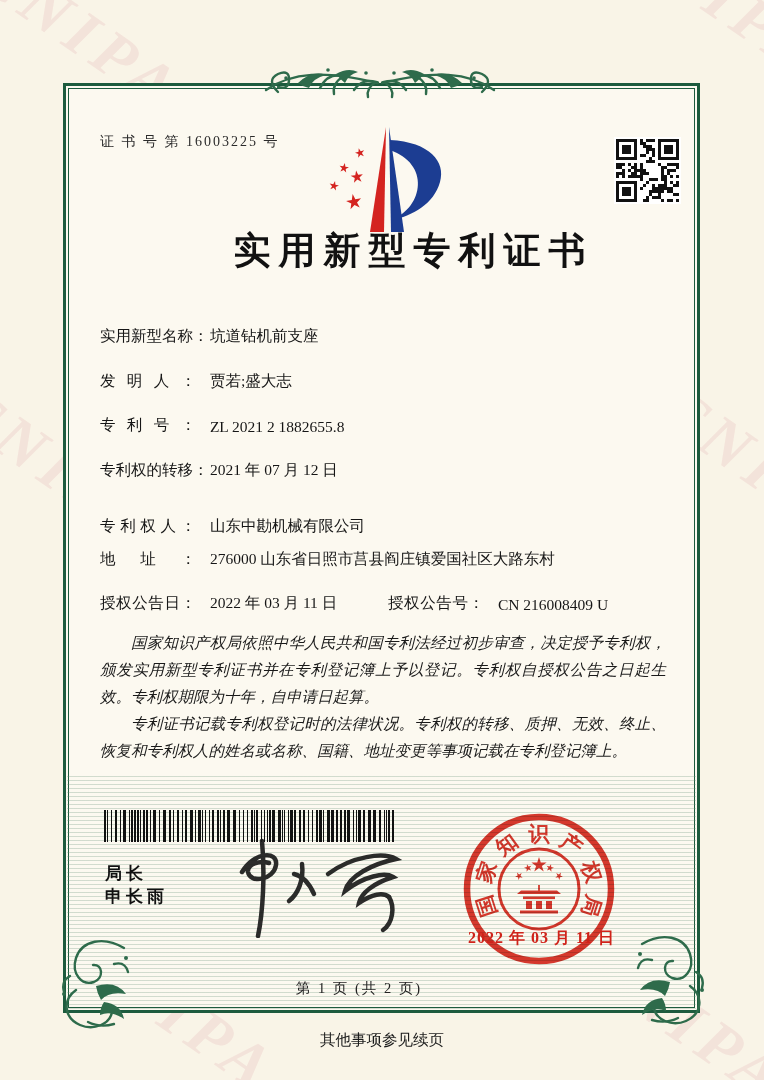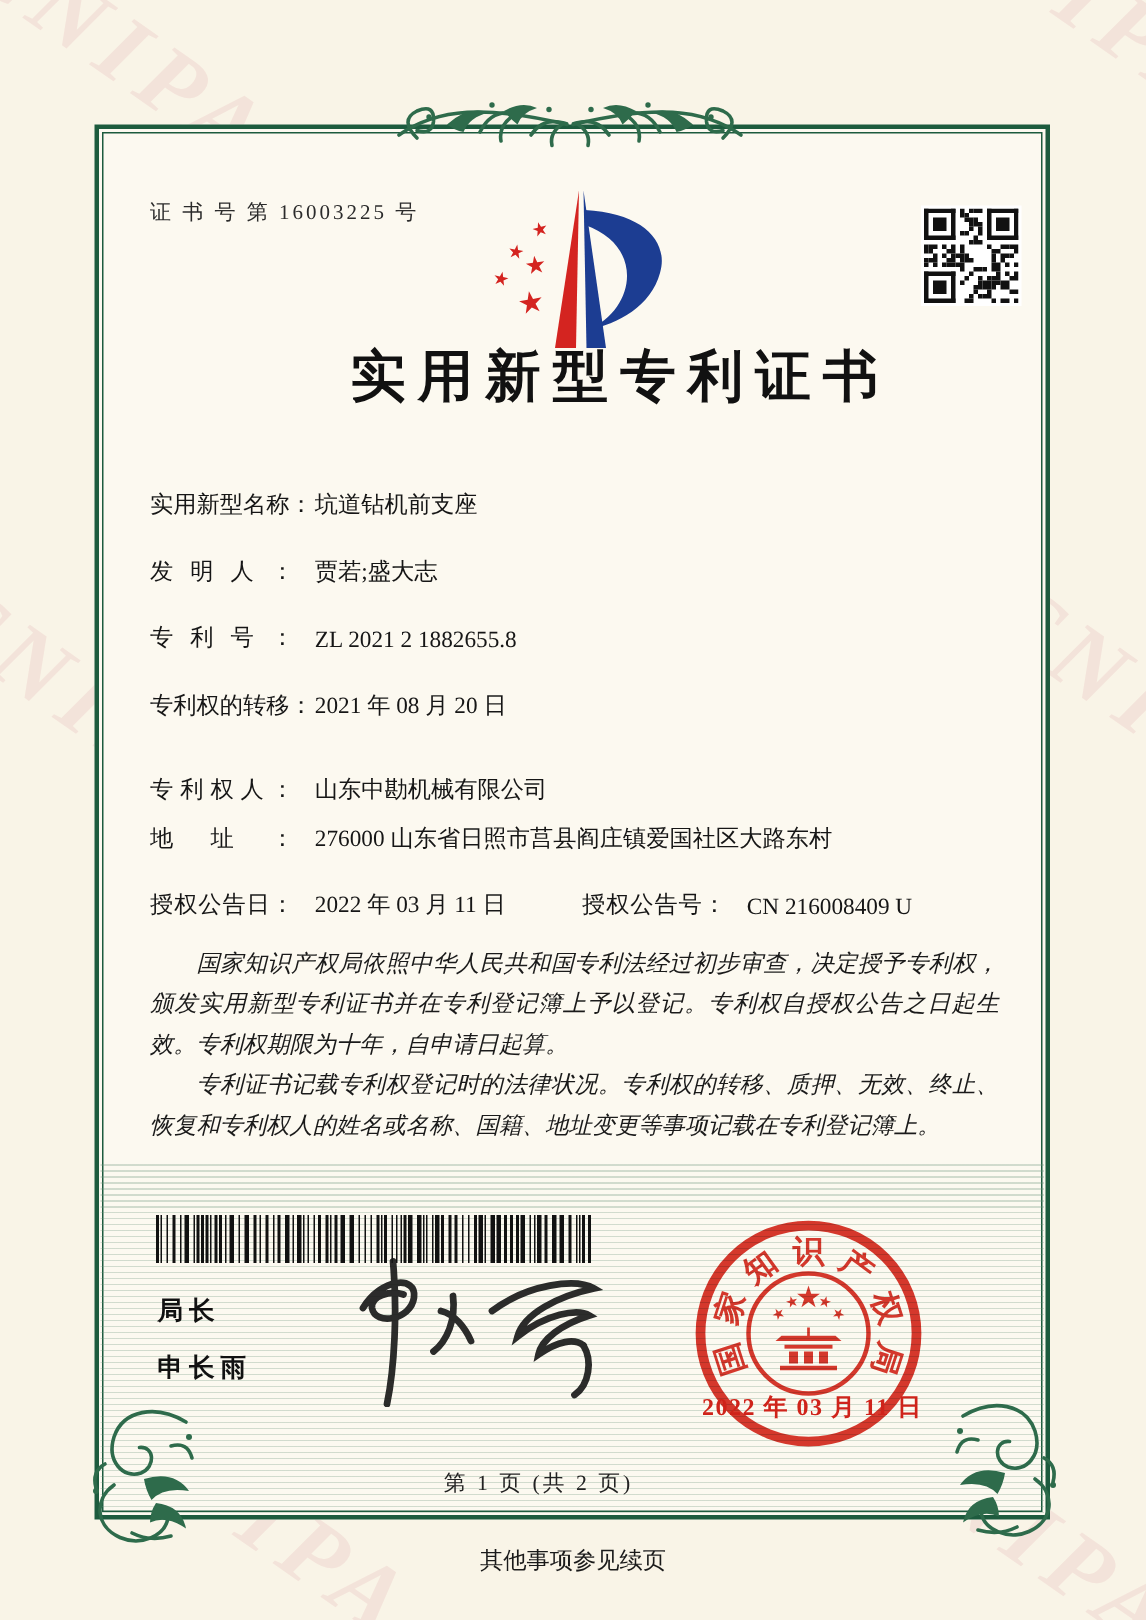--- a/index.html
+++ b/index.html
@@ -46,21 +46,21 @@
   }
   .fval{margin-left:10px;}
   .pair2{position:absolute;left:288px;top:0;}
   .paras{position:absolute;left:100px;top:629px;width:566px;z-index:5;
     font-size:15.5px;line-height:27px;color:#1a1a1a;font-style:italic;text-align:justify;}
   .paras p{margin:0;text-indent:2em;}
   .barcode{position:absolute;left:104px;top:810px;z-index:5;}
   .signer{position:absolute;left:105px;top:862px;z-index:5;
     font-family:"Liberation Sans",sans-serif;font-size:17px;font-weight:600;
     letter-spacing:4px;color:#111;}
-  .signer div{margin-bottom:15px;}
+  .signer div{margin-bottom:0;}
   .signature{position:absolute;left:222px;top:836px;z-index:6;}
   .seal{position:absolute;left:459px;top:809px;z-index:6;mix-blend-mode:multiply;opacity:.92;}
   .sealdate{position:absolute;left:468px;top:928px;z-index:7;
     font-size:16px;font-weight:700;color:#cf231a;letter-spacing:1px;white-space:nowrap;}
   .pageno{position:absolute;left:63px;top:979px;width:592px;z-index:5;
     text-align:center;font-size:14.5px;letter-spacing:2px;color:#222;}
   .note{position:absolute;left:0;top:1030px;width:764px;z-index:5;
     text-align:center;font-size:15.5px;color:#1a1a1a;}
   svg .green{stroke:#2e6b4b;fill:none;stroke-width:2.4;stroke-linecap:round;}
   svg .greenf{fill:#2e6b4b;stroke:none;}
@@ -294,21 +294,21 @@
   <div class="frow" style="top:371px;">
     <span class="flabel">发明人：</span>
     <span class="fval">贾若;盛大志</span>
   </div>
   <div class="frow" style="top:415px;">
     <span class="flabel">专利号：</span>
     <span class="fval">ZL 2021 2 1882655.8</span>
   </div>
   <div class="frow" style="top:460px;">
     <span class="flabel">专利权的转移：</span>
-    <span class="fval">2021 年 08 月 20 日</span>
+    <span class="fval">2021 年 07 月 12 日</span>
   </div>
   <div class="frow" style="top:504px;margin-top:12px;">
     <span class="flabel">专利权人：</span>
     <span class="fval">山东中勘机械有限公司</span>
   </div>
   <div class="frow" style="top:549px;">
     <span class="flabel">地址：</span>
     <span class="fval">276000 山东省日照市莒县阎庄镇爱国社区大路东村</span>
   </div>
   <div class="frow" style="top:593px;width:566px;">

